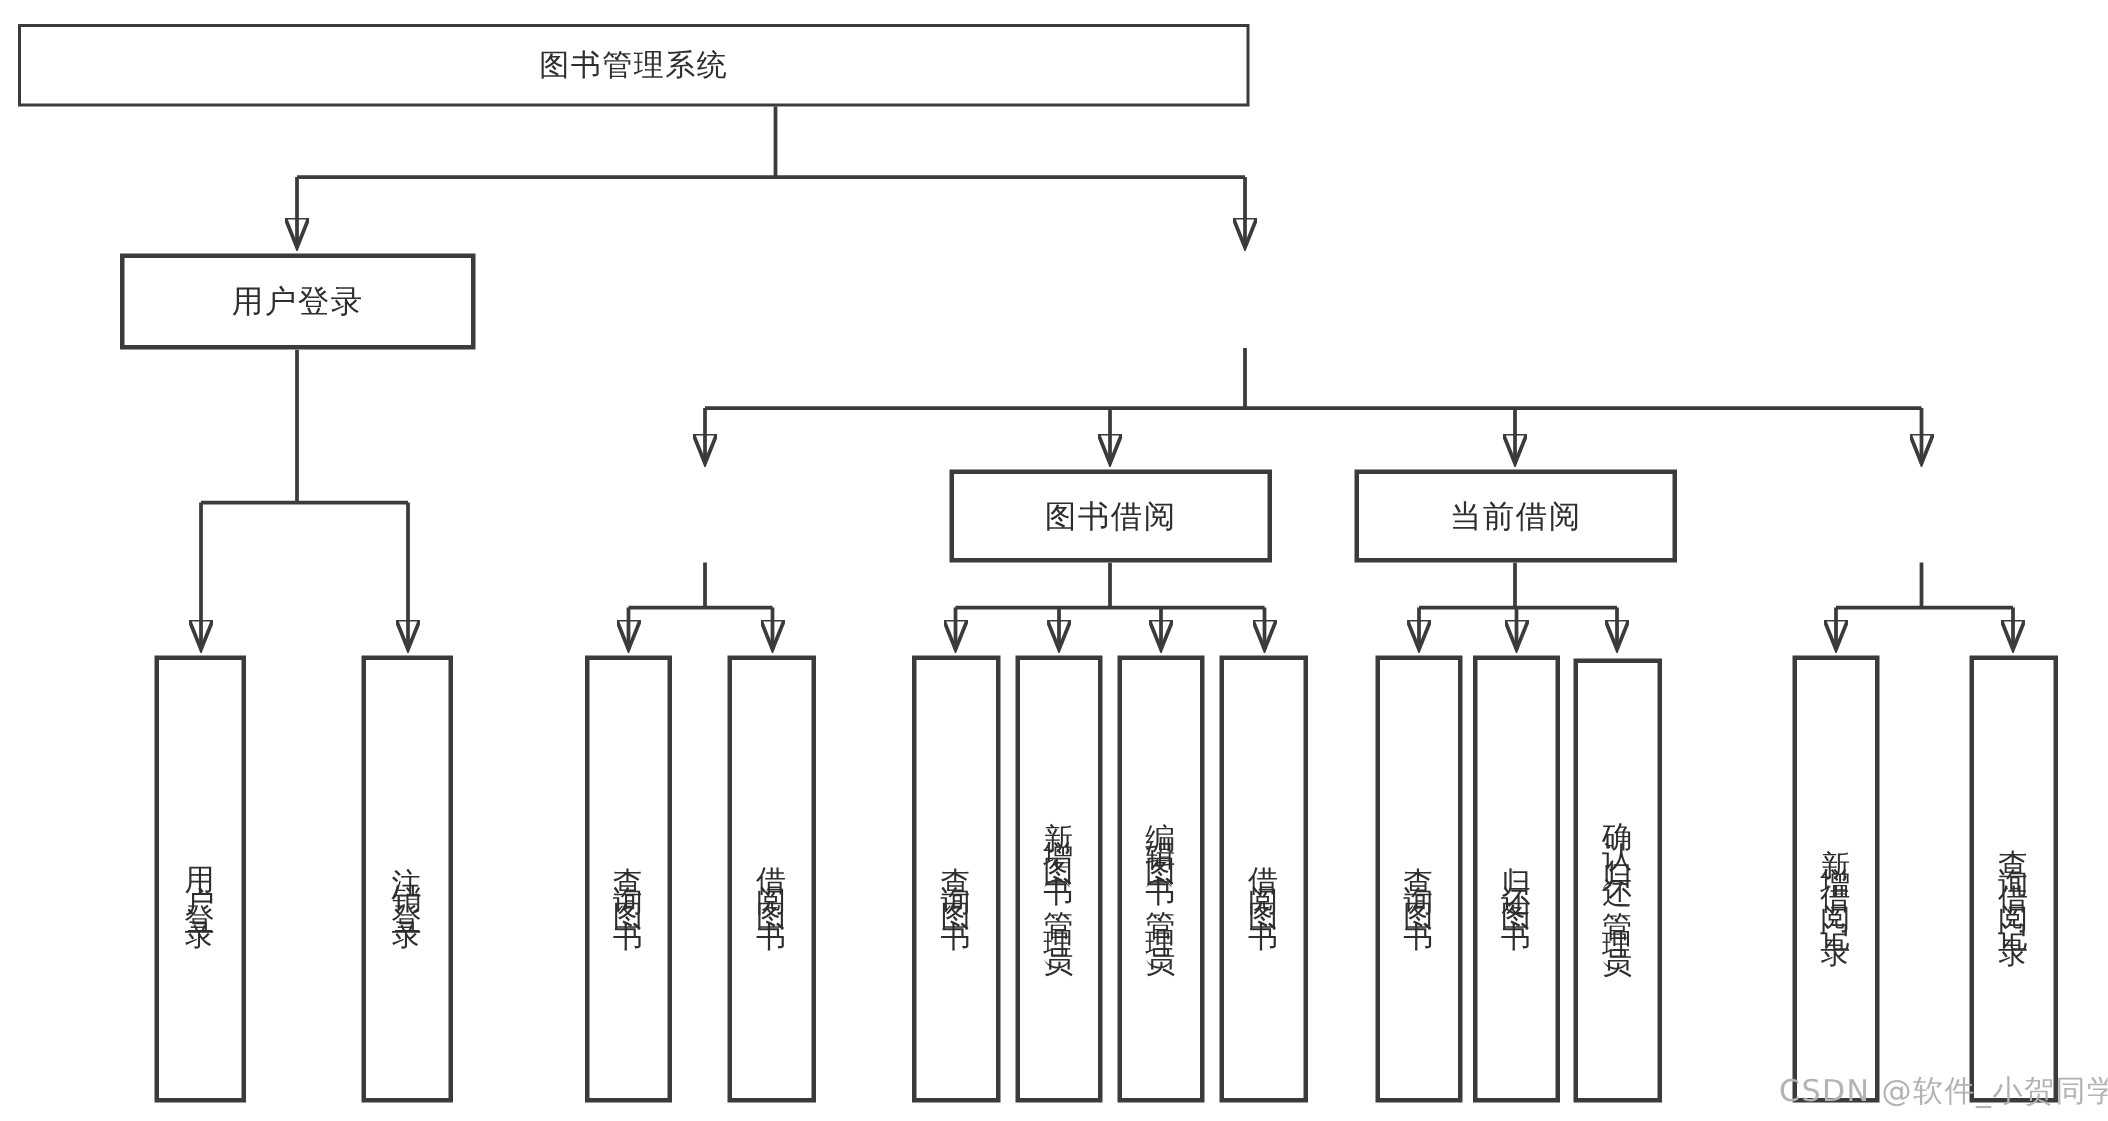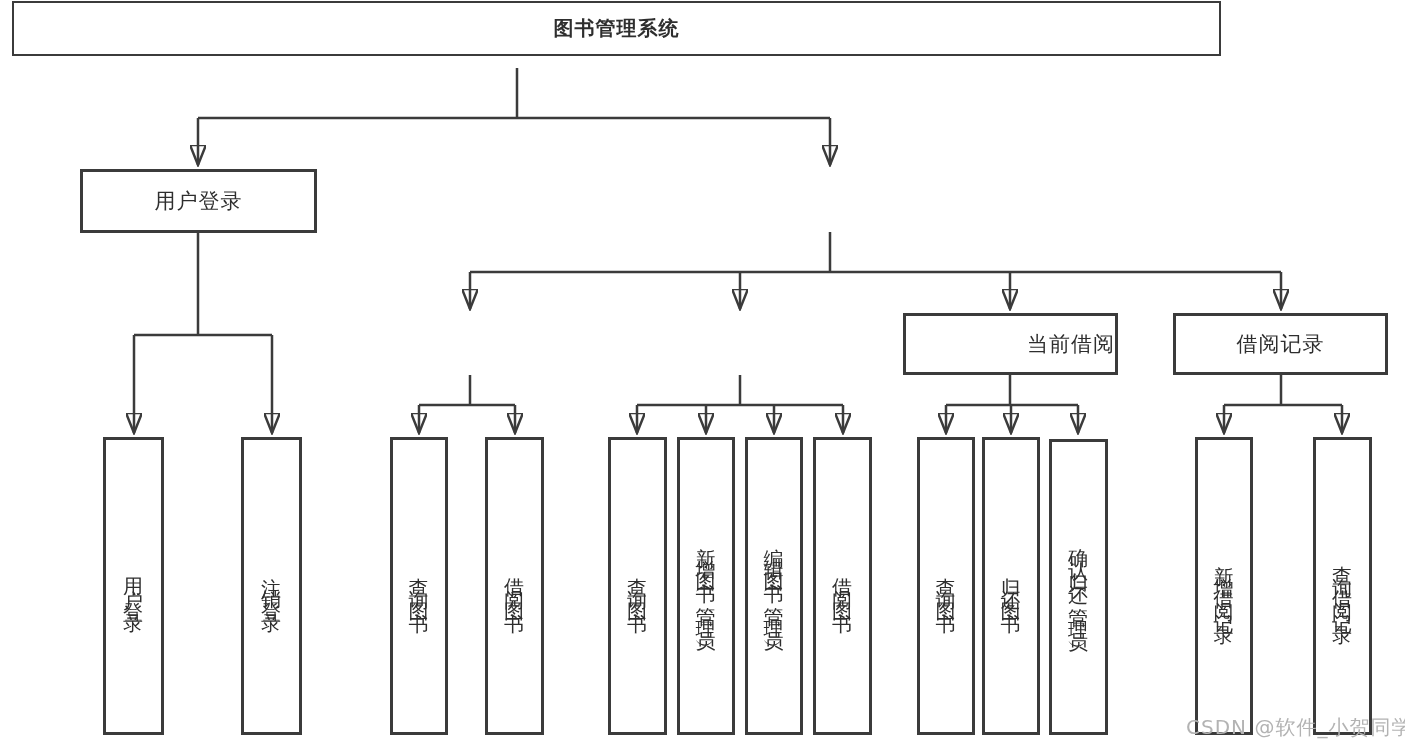--- a/index.html
+++ b/index.html
@@ -96,33 +96,33 @@
     <path d="M1010 375 V405 M946 405 H1078"></path>
     <path d="M946 405 V433" marker-end="url(#arrow)"></path>
     <path d="M1011 405 V433" marker-end="url(#arrow)"></path>
     <path d="M1078 405 V433" marker-end="url(#arrow)"></path>
 
     <path d="M1281 375 V405 M1224 405 H1342"></path>
     <path d="M1224 405 V433" marker-end="url(#arrow)"></path>
     <path d="M1342 405 V433" marker-end="url(#arrow)"></path>
   </svg>
 
-  <div class="node root" style="left:12px; top:1px; width:1209px; height:55px;font-weight:bold;">
+  <div class="node root" style="left:12px; top:16px; width:821px; height:55px;">
     <span>图书管理系统</span>
   </div>
 
   <div class="node" style="left:80px; top:169px; width:237px; height:64px;">
     <span>用户登录</span>
   </div>
 
-  <div class="node" style="left:903px; top:313px; width:215px; height:62px;justify-content:flex-end;">
+  <div class="node" style="left:633px; top:313px; width:215px; height:62px;">
+    <span>图书借阅</span>
+  </div>
+  <div class="node" style="left:903px; top:313px; width:215px; height:62px;">
     <span>当前借阅</span>
-  </div>
-  <div class="node" style="left:1173px; top:313px; width:215px; height:62px;">
-    <span>借阅记录</span>
   </div>
 
   <div class="node leaf" style="left:103px; top:437px; width:61px; height:298px;">
     <span class="vtext">用户登录</span>
   </div>
   <div class="node leaf" style="left:241px; top:437px; width:61px; height:298px;">
     <span class="vtext">注销登录</span>
   </div>
 
   <div class="node leaf" style="left:390px; top:437px; width:58px; height:298px;">

